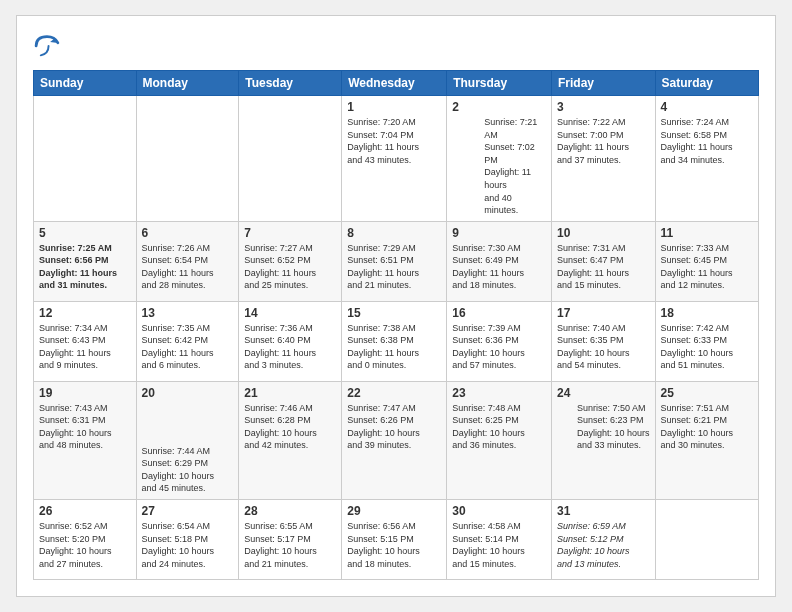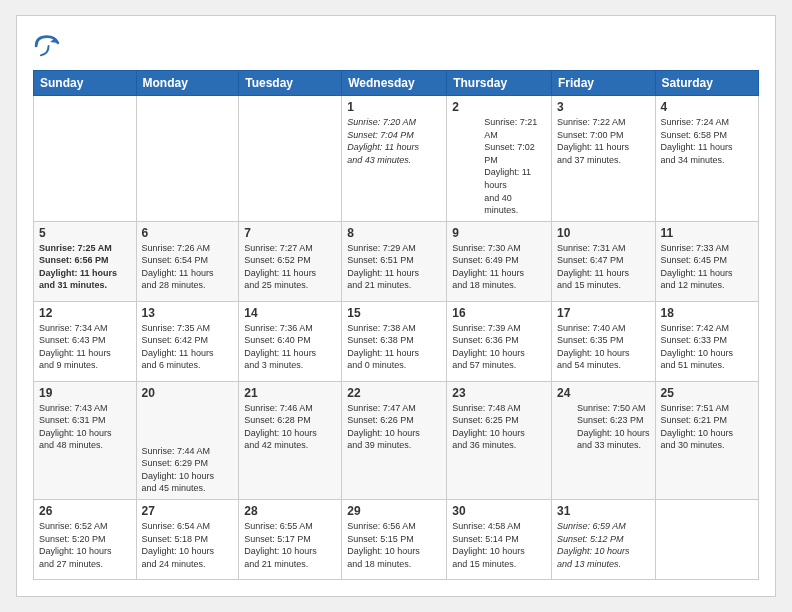--- a/index.html
+++ b/index.html
@@ -125,21 +125,21 @@
           <th>Saturday</th>
         </tr>
     </thead>
     <tbody id="calendar-body">
         <tr>
           <td class="empty-cell"></td>
           <td class="empty-cell"></td>
           <td class="empty-cell"></td>
           <td>
             <div class="day-number">1</div>
-            <div class="day-info" style="white-space: pre-line; font-style: italic;">Sunrise: 7:20 AM
+            <div class="day-info" style="white-space: pre-line;">Sunrise: 7:20 AM
 Sunset: 7:04 PM
 Daylight: 11 hours
 and 43 minutes.</div>
           </td>
           <td>
             <div class="day-number">2</div>
             <div class="day-info" style="white-space: pre-line; margin-left: 32px;">Sunrise: 7:21 AM
 Sunset: 7:02 PM
 Daylight: 11 hours
 and 40 minutes.</div>

